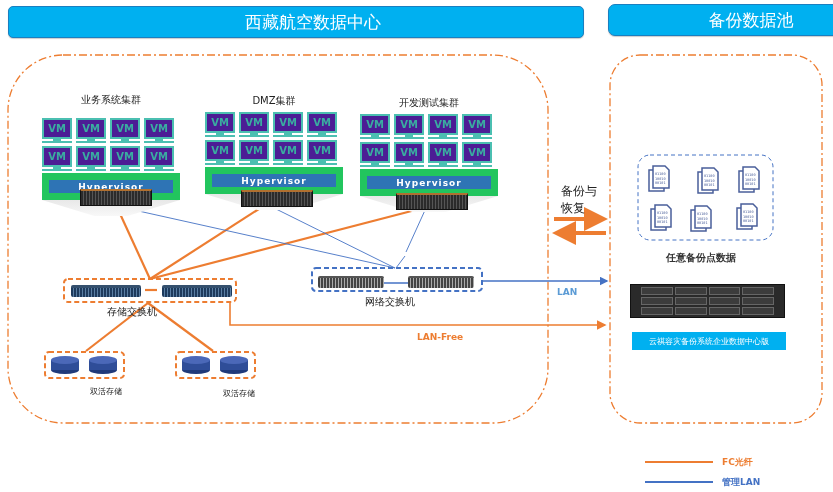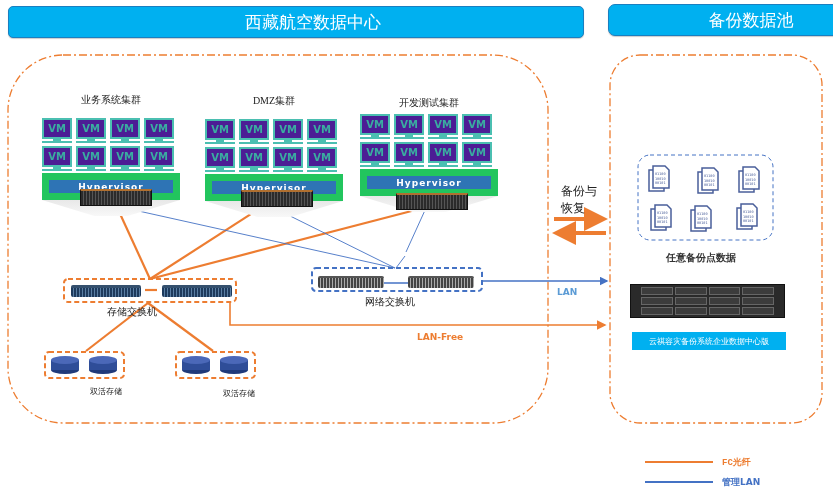--- a/index.html
+++ b/index.html
@@ -123,21 +123,21 @@
         <div class="scr">VM</div>
         <div class="st"></div>
         <div class="bs"></div>
       </div>
     </div>
   <div class="hyper">Hypervisor</div>
   <div class="shade"></div>
 </div>
 
 <div class="cluster" style="left:205px;top:94px;width:138px;">
-  <div class="lbl" style="position:static;text-align:center;font-size:10px;margin-bottom:11px;font-family:Liberation Serif, serif;">DMZ集群</div>
+  <div class="lbl" style="position:static;text-align:center;font-size:10px;margin-bottom:4px;">DMZ集群</div>
   <div class="vmgrid">
       <div class="vm">
         <div class="scr">VM</div>
         <div class="st"></div>
         <div class="bs"></div>
       </div>
       <div class="vm">
         <div class="scr">VM</div>
         <div class="st"></div>
         <div class="bs"></div>
@@ -326,14 +326,14 @@
     <div class="bay"></div>
     <div class="bay"></div>
     <div class="bay"></div>
   <div class="bay"></div>
     <div class="bay"></div>
     <div class="bay"></div>
     <div class="bay"></div>
 </div>
 <div class="prodbar">云祺容灾备份系统企业数据中心版</div>
 
-<div class="lbl" style="left:722px;top:456px;color:#ed7d31;font-weight:bold;font-size:9px;font-family:Liberation Mono, monospace;">FC光纤</div>
+<div class="lbl" style="left:722px;top:456px;color:#ed7d31;font-weight:bold;font-size:9px;">FC光纤</div>
 <div class="lbl" style="left:722px;top:476px;color:#4472c4;font-weight:bold;font-size:9px;">管理LAN</div>
 
 </body></html>

